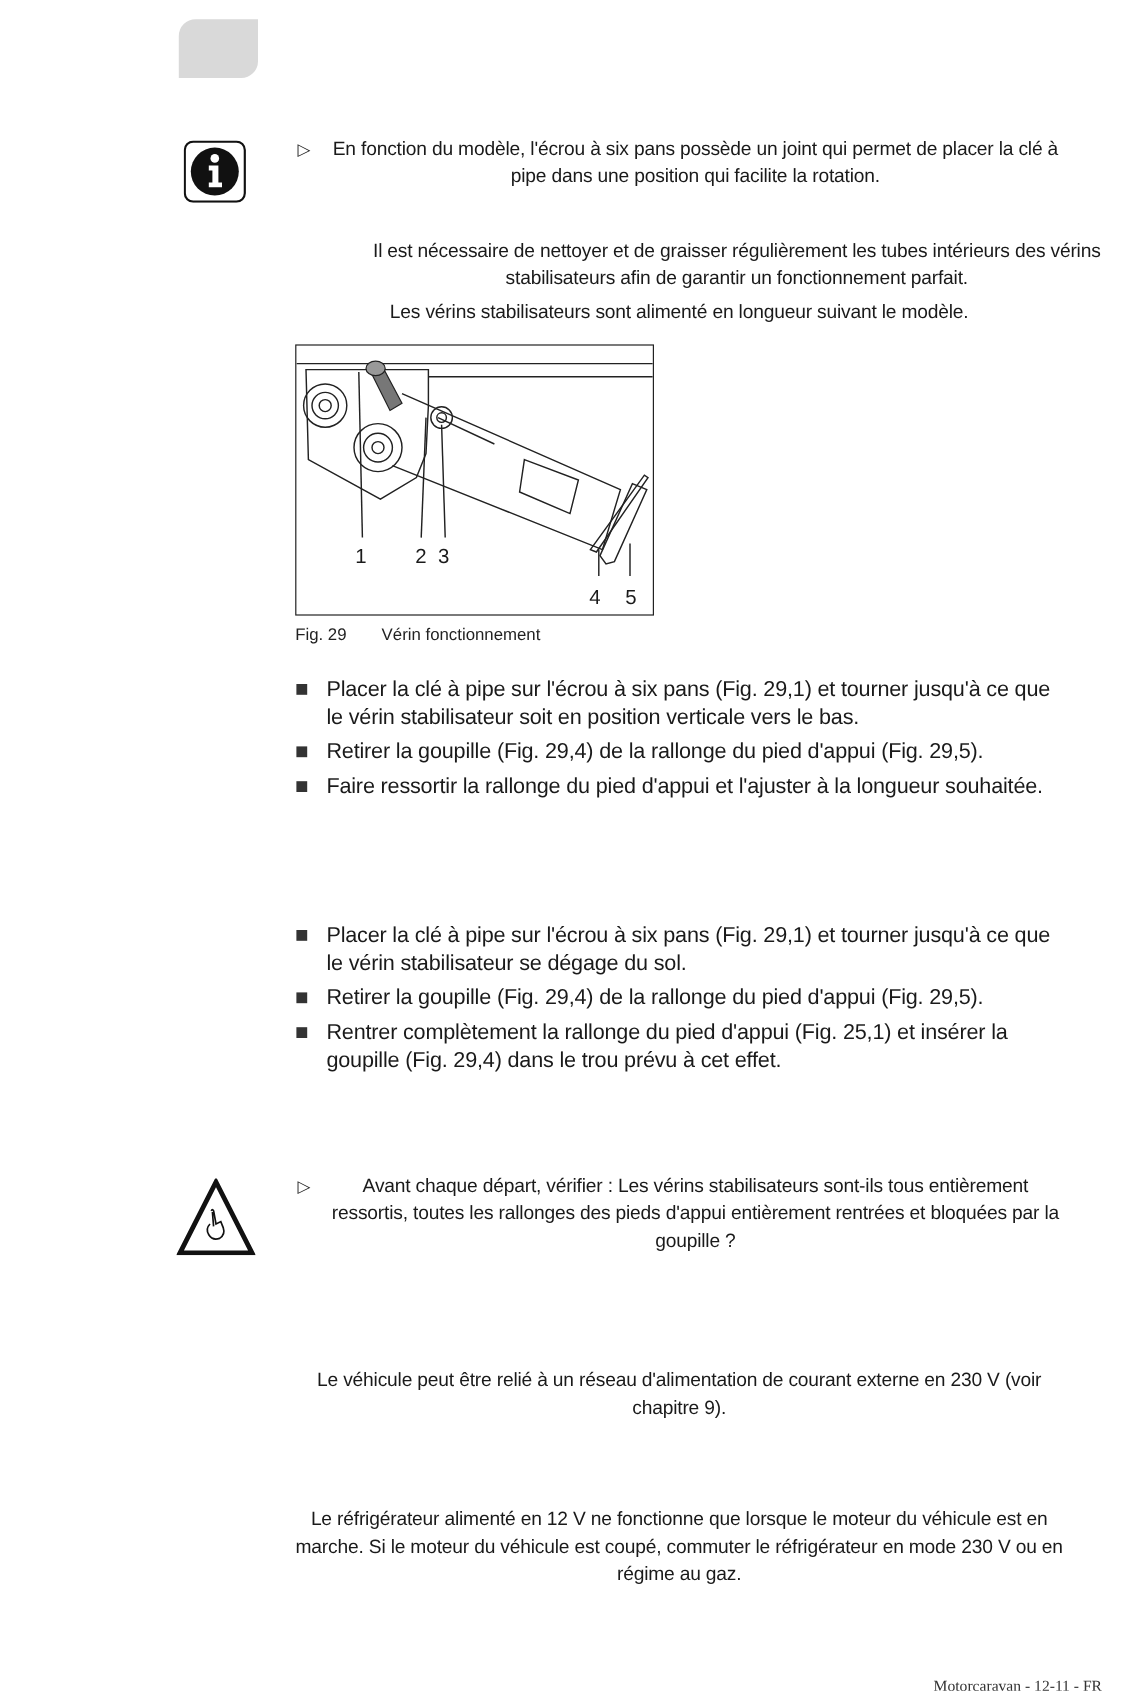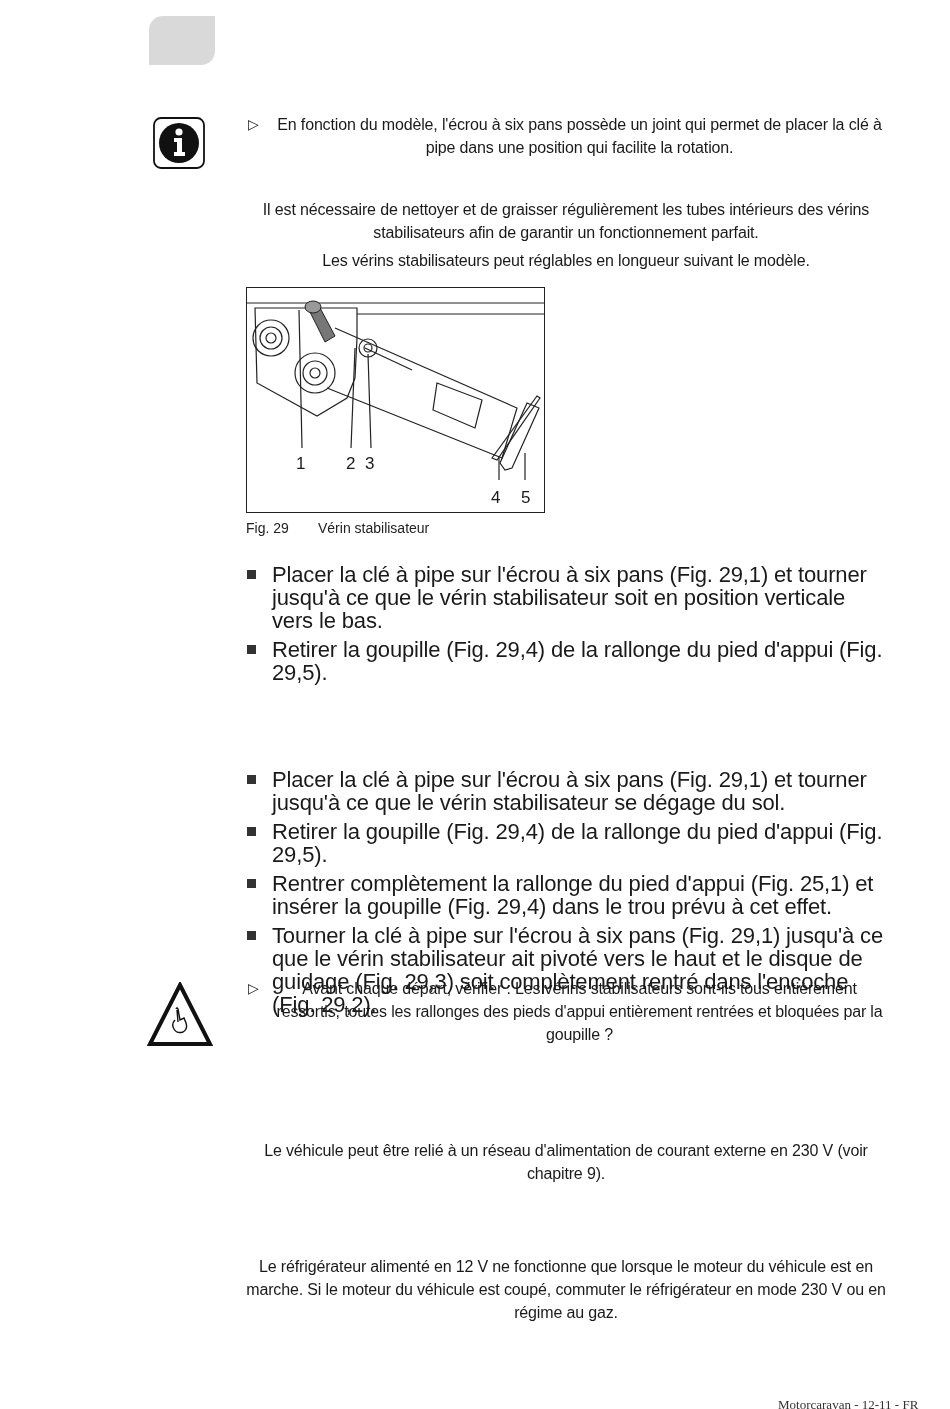--- a/index.html
+++ b/index.html
@@ -6,21 +6,21 @@
   body { width: 950px; height: 1409px; position: relative; overflow: hidden;
          font-family: "Liberation Sans", "DejaVu Sans", sans-serif; color: #1a1a1a; }
   .tab { position: absolute; left: 149px; top: 16px; width: 66px; height: 49px;
          background: #d9d9d9; border-radius: 14px 0 14px 0; }
   .abs { position: absolute; text-align: center; }
   .txt { font-size: 16px; line-height: 23px; letter-spacing: -0.15px; }
   .para { left: 246px; width: 640px; }
   .note { left: 272px; width: 615px; }
   .tri-arrow { position: absolute; left: 248px; font-size: 14px; color: #222; }
   .bullet-list { position: absolute; left: 246px; width: 640px; margin: 0; padding: 0; list-style: none; }
-  .bullet-list li { position: relative; padding-left: 26px; margin-bottom: 6px; font-size: 22px; line-height: 23px; letter-spacing: -0.15px; }
+  .bullet-list li { position: relative; padding-left: 26px; margin-bottom: 6px; font-size: 18px; line-height: 23px; letter-spacing: -0.15px; }
   .bullet-list li .sq { position: absolute; left: 1px; top: 7px; width: 9px; height: 9px; background: #333; }
   .figure { position: absolute; left: 246px; top: 287px; width: 299px; height: 226px;
             border: 1px solid #222; box-sizing: border-box; background: #fff; }
   .caption { position: absolute; left: 246px; top: 520px; font-size: 14px; color: #222; }
   .caption .num { display: inline-block; width: 72px; }
   .footer-page { position: absolute; left: 522px; top: 1466px; font-size: 16px; margin-top: 20px; }
   .footer-doc { position: absolute; left: 778px; top: 1397px; font-size: 13px; color: #333; font-family: Liberation Serif, serif; }
   .icon-info { position: absolute; left: 153px; top: 117px; width: 52px; height: 52px; }
   .icon-warn { position: absolute; left: 147px; top: 982px; width: 66px; height: 64px; }
 </style>
@@ -33,22 +33,22 @@
   <svg width="52" height="52" viewBox="0 0 52 52">
     <rect x="1" y="1" width="50" height="50" rx="7" ry="7" fill="#fff" stroke="#111" stroke-width="1.8"></rect>
     <circle cx="26" cy="26" r="20" fill="#111"></circle>
     <circle cx="26" cy="15" r="3.6" fill="#fff"></circle>
     <path d="M21 21 h8 v14 h3 v4 h-11 v-4 h3 v-10 h-3 z" fill="#fff"></path>
   </svg>
 </div>
 <span class="tri-arrow" style="top:116px;">▷</span>
 <div class="abs txt note" style="top:113px;">En fonction du modèle, l'écrou à six pans possède un joint qui permet de placer la clé à pipe dans une position qui facilite la rotation.</div>
 
-<div class="abs txt para" style="top:198px;">Il est nécessaire de nettoyer et de graisser régulièrement les tubes intérieurs des vérins stabilisateurs afin de garantir un fonctionnement parfait.</div>
-<div class="abs txt para" style="top:249px;">Les vérins stabilisateurs peut réglables en longueur suivant le modèle.</div>
+<div class="abs txt para" style="top:198px;margin-left:48px;">Il est nécessaire de nettoyer et de graisser régulièrement les tubes intérieurs des vérins stabilisateurs afin de garantir un fonctionnement parfait.</div>
+<div class="abs txt para" style="top:249px;">Les vérins stabilisateurs sont alimenté en longueur suivant le modèle.</div>
 
 <div class="figure">
   <svg width="297" height="224" viewBox="0 0 297 224">
     <g fill="none" stroke="#222" stroke-width="1.2">
       <line x1="0" y1="15" x2="297" y2="15"></line>
       <line x1="110" y1="26" x2="297" y2="26"></line>
 
       <path d="M8 20 L110 20 L110 50 L108 90 L100 110 L70 128 L10 95 Z"></path>
       <circle cx="24" cy="50" r="18"></circle>
         <circle cx="24" cy="50" r="11"></circle>
@@ -77,33 +77,33 @@
     <path d="M62 22 L72 18 L88 48 L78 54 Z" fill="#777" stroke="#222" stroke-width="1"></path>
     <ellipse cx="66" cy="19" rx="8" ry="6" fill="#999" stroke="#222" stroke-width="1"></ellipse>
   </svg>
   <span class="abs" style="left:49px; top:166px; font-size:17px;">1</span>
   <span class="abs" style="left:99px; top:166px; font-size:17px;">2</span>
   <span class="abs" style="left:118px; top:166px; font-size:17px;">3</span>
   <span class="abs" style="left:244px; top:200px; font-size:17px;">4</span>
   <span class="abs" style="left:274px; top:200px; font-size:17px;">5</span>
 </div>
 <div class="caption">
-  <span class="num">Fig. 29</span><span>Vérin stabilisateur</span>
+  <span class="num">Fig. 29</span><span>Vérin fonctionnement</span>
 </div>
 
 <ul class="bullet-list" style="top:563px;">
   <li><span class="sq"></span><span>Placer la clé à pipe sur l'écrou à six pans (Fig. 29,1) et tourner jusqu'à ce que le vérin stabilisateur soit en position verticale vers le bas.</span></li>
   <li><span class="sq"></span><span>Retirer la goupille (Fig. 29,4) de la rallonge du pied d'appui (Fig. 29,5).</span></li>
+  <li><span class="sq"></span><span>Faire ressortir la rallonge du pied d'appui et l'ajuster à la longueur souhaitée.</span></li>
 </ul>
 
 <ul class="bullet-list" style="top:768px;">
   <li><span class="sq"></span><span>Placer la clé à pipe sur l'écrou à six pans (Fig. 29,1) et tourner jusqu'à ce que le vérin stabilisateur se dégage du sol.</span></li>
   <li><span class="sq"></span><span>Retirer la goupille (Fig. 29,4) de la rallonge du pied d'appui (Fig. 29,5).</span></li>
   <li><span class="sq"></span><span>Rentrer complètement la rallonge du pied d'appui (Fig. 25,1) et insérer la goupille (Fig. 29,4) dans le trou prévu à cet effet.</span></li>
-  <li><span class="sq"></span><span>Tourner la clé à pipe sur l'écrou à six pans (Fig. 29,1) jusqu'à ce que le vérin stabilisateur ait pivoté vers le haut et le disque de guidage (Fig. 29,3) soit complètement rentré dans l'encoche (Fig. 29,2).</span></li>
 </ul>
 
 <div class="icon-warn">
   <svg width="66" height="64" viewBox="0 0 66 64">
     <path d="M33 3 L63 62 L3 62 Z" fill="#fff" stroke="#111" stroke-width="4" stroke-linejoin="miter"></path>
     <path d="M30 28 L31 40 M28 38 Q24 42 27 47 Q30 52 36 50 Q41 47 39 41 L37 36 L33 38 L31 27 Q30 25 29 27" fill="none" stroke="#111" stroke-width="1.4"></path>
   </svg>
 </div>
 <span class="tri-arrow" style="top:980px;">▷</span>
 <div class="abs txt note" style="top:977px;">Avant chaque départ, vérifier : Les vérins stabilisateurs sont-ils tous entièrement ressortis, toutes les rallonges des pieds d'appui entièrement rentrées et bloquées par la goupille ?</div>

